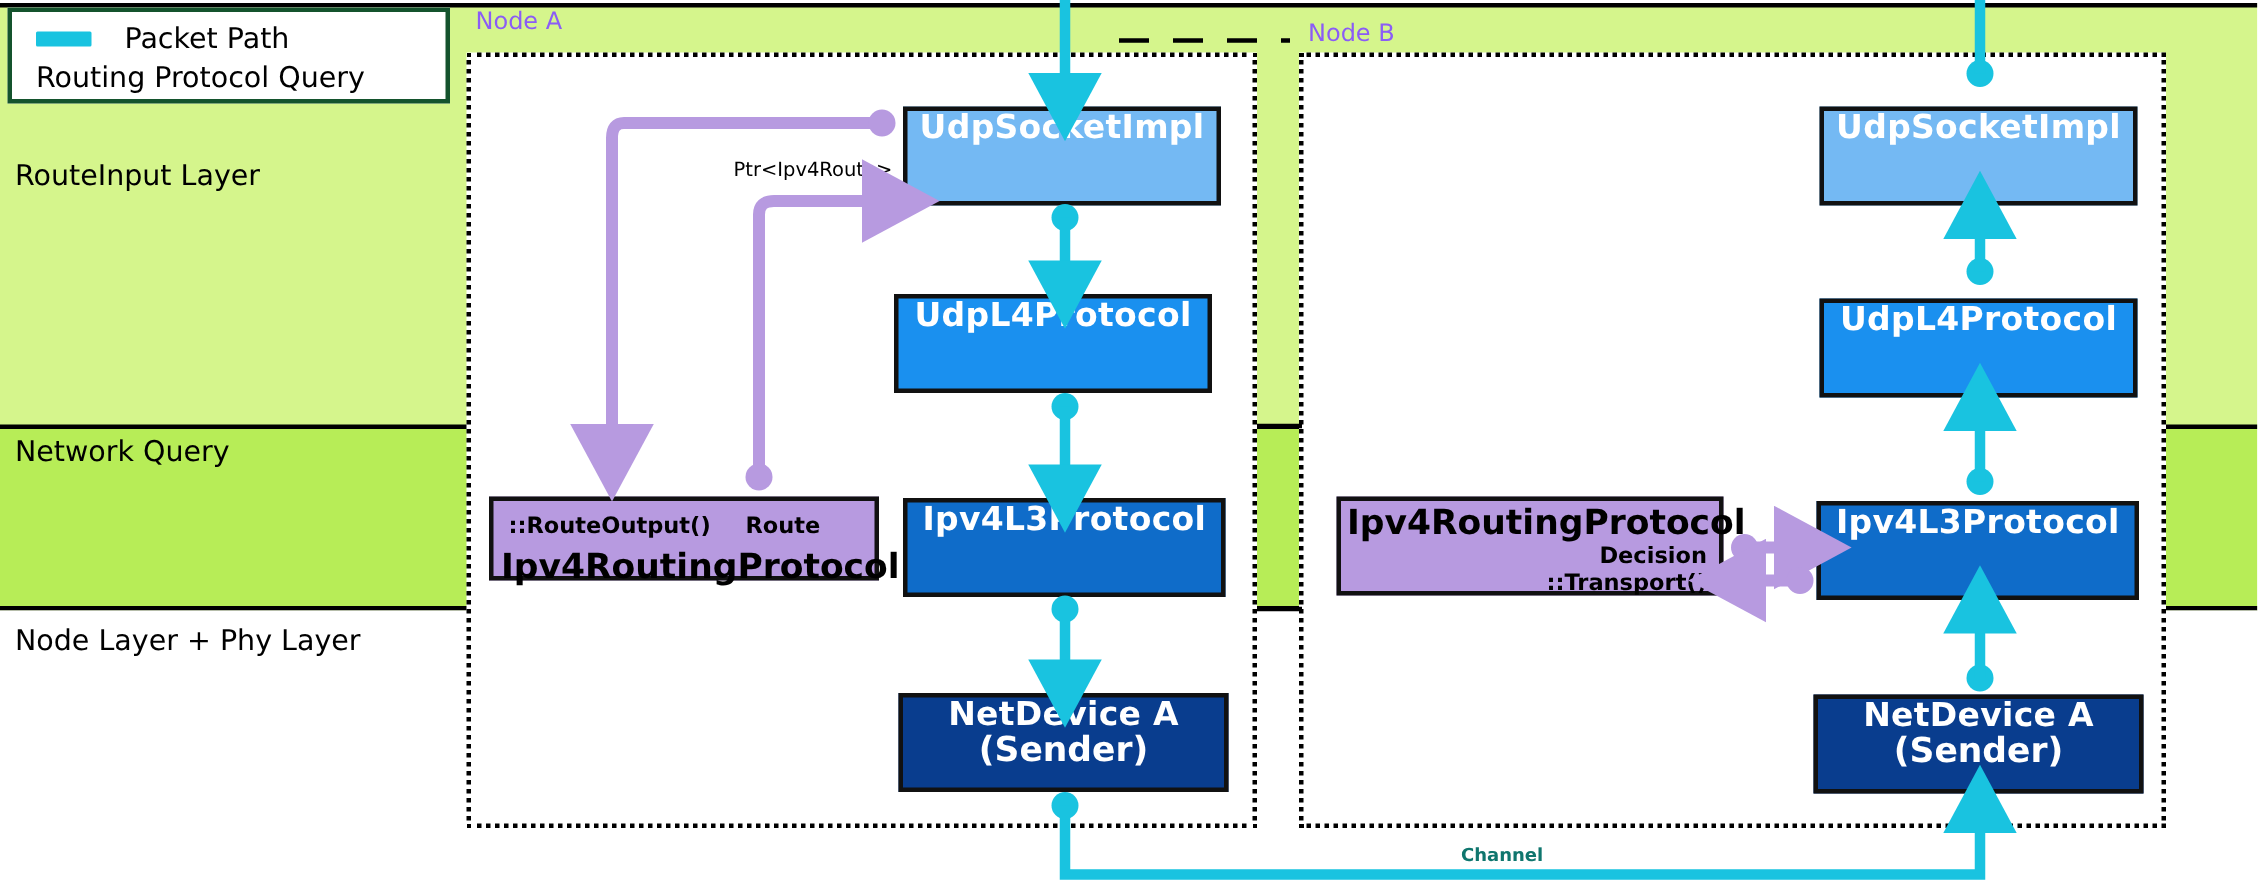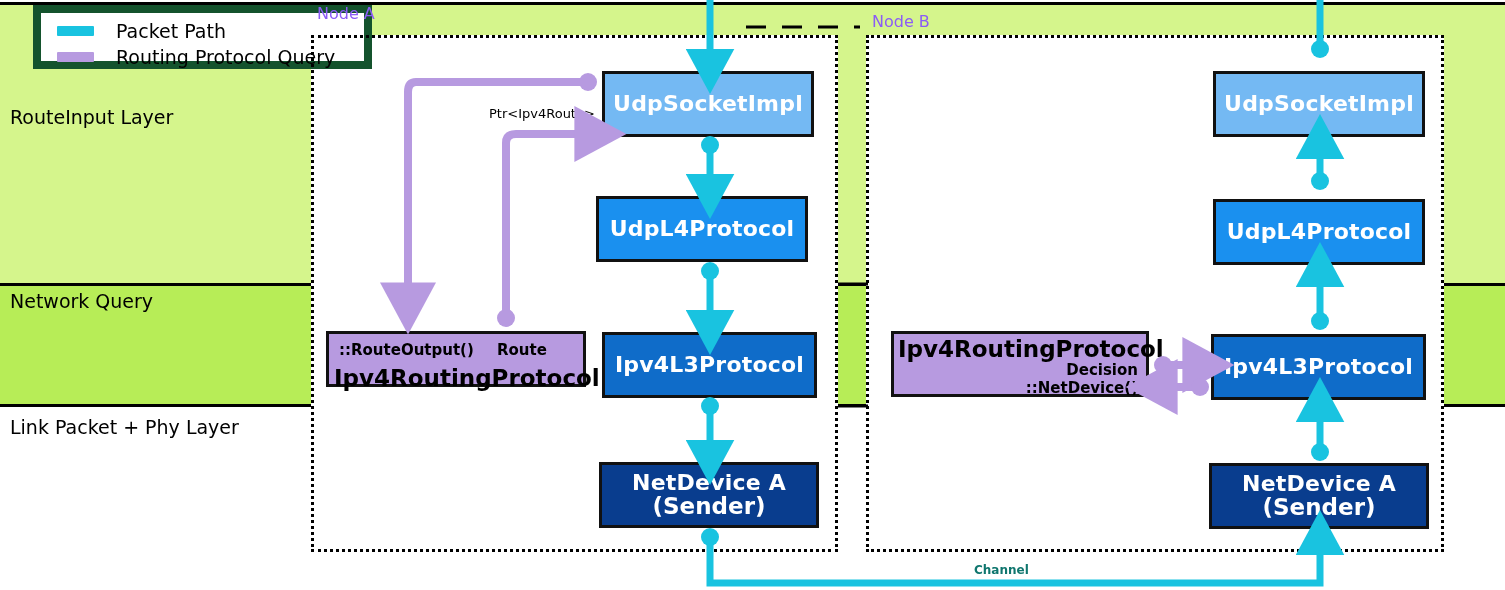--- a/index.html
+++ b/index.html
@@ -11,34 +11,34 @@
   #band-transport{top:2px;height:281px;width:1505px;background:#d5f58c;border-top:3px solid #000;}
   #band-network{top:283px;height:124px;width:1505px;background:#b7ed57;border-top:3px solid #000;border-bottom:3px solid #000;}
   #band-link{top:407px;height:183px;width:1505px;background:#ffffff;}
 
   
   .node-white{position:absolute;background:#ffffff;}
 
   .layer-label{position:absolute;font-size:19px;color:#000;white-space:nowrap;}
 
   
-  #legend{position:absolute;left:5px;top:5px;width:339px;height:64px;background:#fff;border:8px solid #14532d;box-sizing:border-box;margin-left:28px;}
+  #legend{position:absolute;left:5px;top:5px;width:295px;height:64px;background:#fff;border:3px solid #14532d;box-sizing:border-box;}
   .legend-row{position:absolute;left:16px;height:22px;display:flex;align-items:center;}
   #legend-row-0{top:7px;}
-  #legend-row-1{top:33px;}
+  #legend-row-1{top:33px;flex-direction:column;}
   .swatch{width:37px;height:10px;border-radius:1px;margin-right:22px;}
   .legend-text{font-size:19px;color:#000;white-space:nowrap;}
 
   
   .node-frame{position:absolute;border:3px dotted #000;box-sizing:border-box;background:transparent;}
   .node-title{position:absolute;font-size:16px;color:#8b5cf6;white-space:nowrap;}
 
   
   .blk{position:absolute;box-sizing:border-box;border:3px solid #111;display:flex;flex-direction:column;
-       align-items:center;justify-content:center;color:#fff;text-align:center;}
+       align-items:center;justify-content:flex-start;color:#fff;text-align:center;}
   .blk .t1{font-size:22px;font-weight:bold;line-height:1.05;letter-spacing:.2px;}
   .blk .t2{font-size:23px;font-weight:bold;line-height:1.1;}
   .blk-socket{background:#74b9f3;}
   .blk-l4{background:#1a90ef;}
   .blk-l3{background:#0f6cc9;}
   .blk-dev{background:#093d8e;}
 
   .blk-route{position:absolute;box-sizing:border-box;border:3px solid #111;background:#b79ae0;color:#000;}
   .rt-small{position:absolute;font-size:15px;font-weight:bold;white-space:nowrap;}
   .rt-big{position:absolute;font-size:23px;font-weight:bold;white-space:nowrap;}
@@ -56,21 +56,21 @@
 
   <div class="band" id="band-transport"></div>
   <div class="band" id="band-network"></div>
   <div class="band" id="band-link"></div>
 
   <div class="node-white" style="left:311px;top:35px;width:527px;height:517px;"></div>
   <div class="node-white" style="left:866px;top:35px;width:578px;height:517px;"></div>
 
   <div class="layer-label" style="left:10px;top:106px;">RouteInput Layer</div>
   <div class="layer-label" style="left:10px;top:290px;">Network Query</div>
-  <div class="layer-label" style="left:10px;top:416px;">Link Packet + Phy Layer</div>
+  <div class="layer-label" style="left:10px;top:416px;">Node Layer + Phy Layer</div>
 
   <div id="legend">
     <div class="legend-row" id="legend-row-0">
       <span class="swatch" style="background:#19c3e0;"></span>
       <span class="legend-text">Packet Path</span>
     </div>
     <div class="legend-row" id="legend-row-1">
       <span class="swatch" style="background:#b79ae0;"></span>
       <span class="legend-text">Routing Protocol Query</span>
     </div>
@@ -120,21 +120,21 @@
   </div>
 
   <div class="blk blk-dev" style="left:1209px;top:463px;width:220px;height:66px;">
     <span class="t1">NetDevice A</span>
     <span class="t2">(Sender)</span>
   </div>
 
   <div class="blk-route" style="left:891px;top:331px;width:258px;height:66px;">
     <span class="rt-big" style="left:4px;top:2px;">Ipv4RoutingProtocol</span>
     <span class="rt-small" style="right:8px;top:27px;">Decision</span>
-    <span class="rt-small" style="right:8px;top:45px;">::NetDevice()</span>
+    <span class="rt-small" style="right:8px;top:45px;">::Transport()</span>
   </div>
 
   <div class="chan-label" style="left:974px;top:563px;">Channel</div>
 
   <svg id="wires">
     <defs>
       <marker id="cyanArrow" markerWidth="7" markerHeight="7" refX="2.2" refY="3.5" orient="auto">
         <path d="M0,0 L6.5,3.5 L0,7 z" fill="#19c3e0"></path>
       </marker>
       <marker id="purpleArrow" markerWidth="7" markerHeight="7" refX="2.2" refY="3.5" orient="auto">

